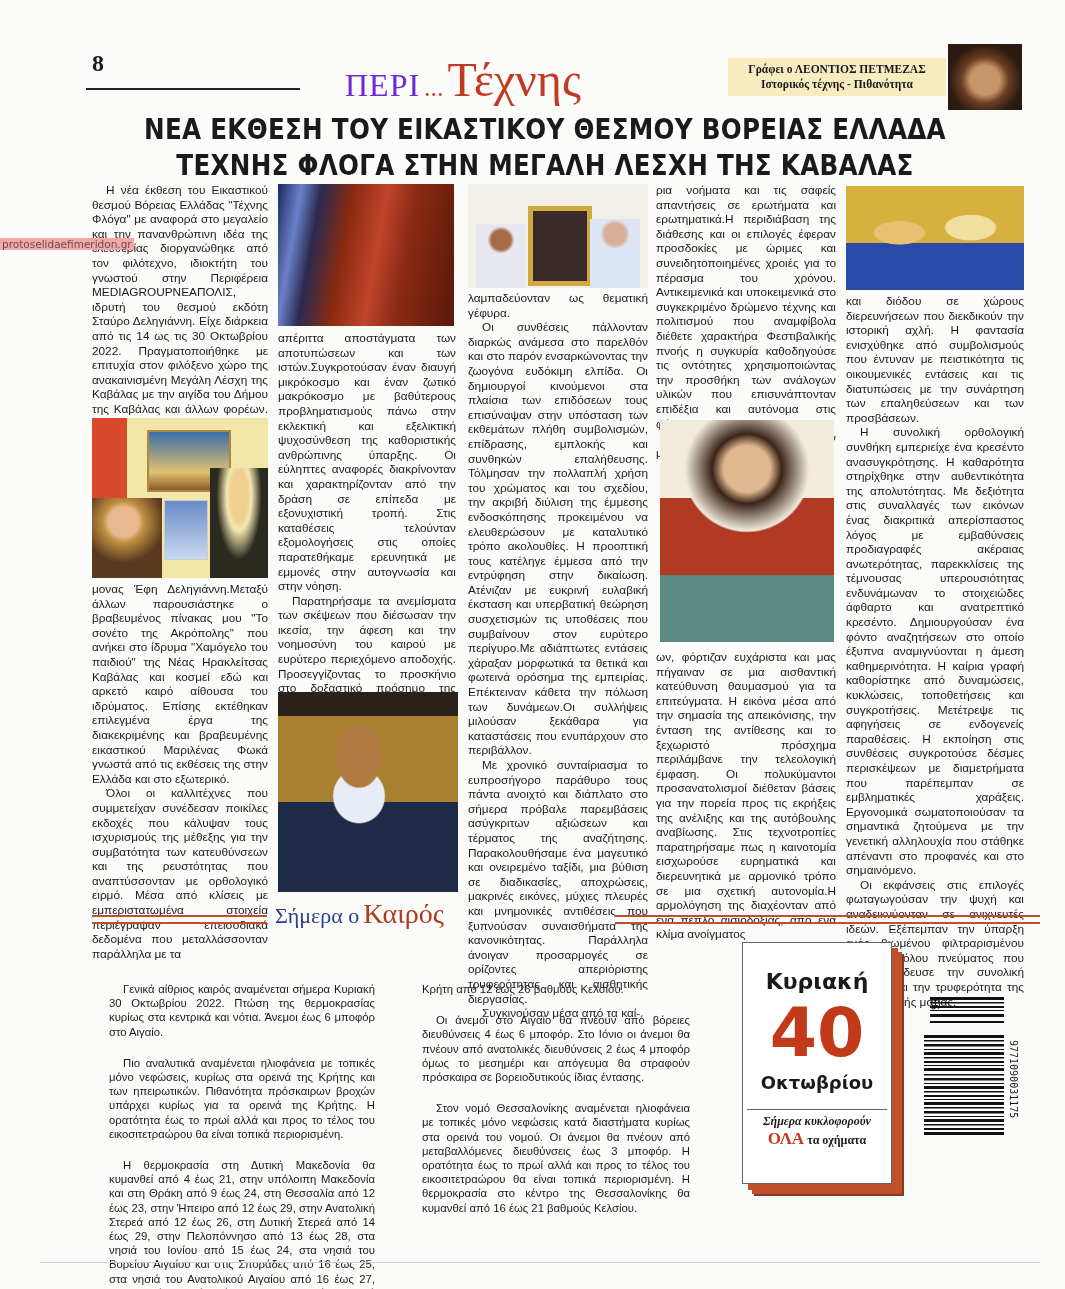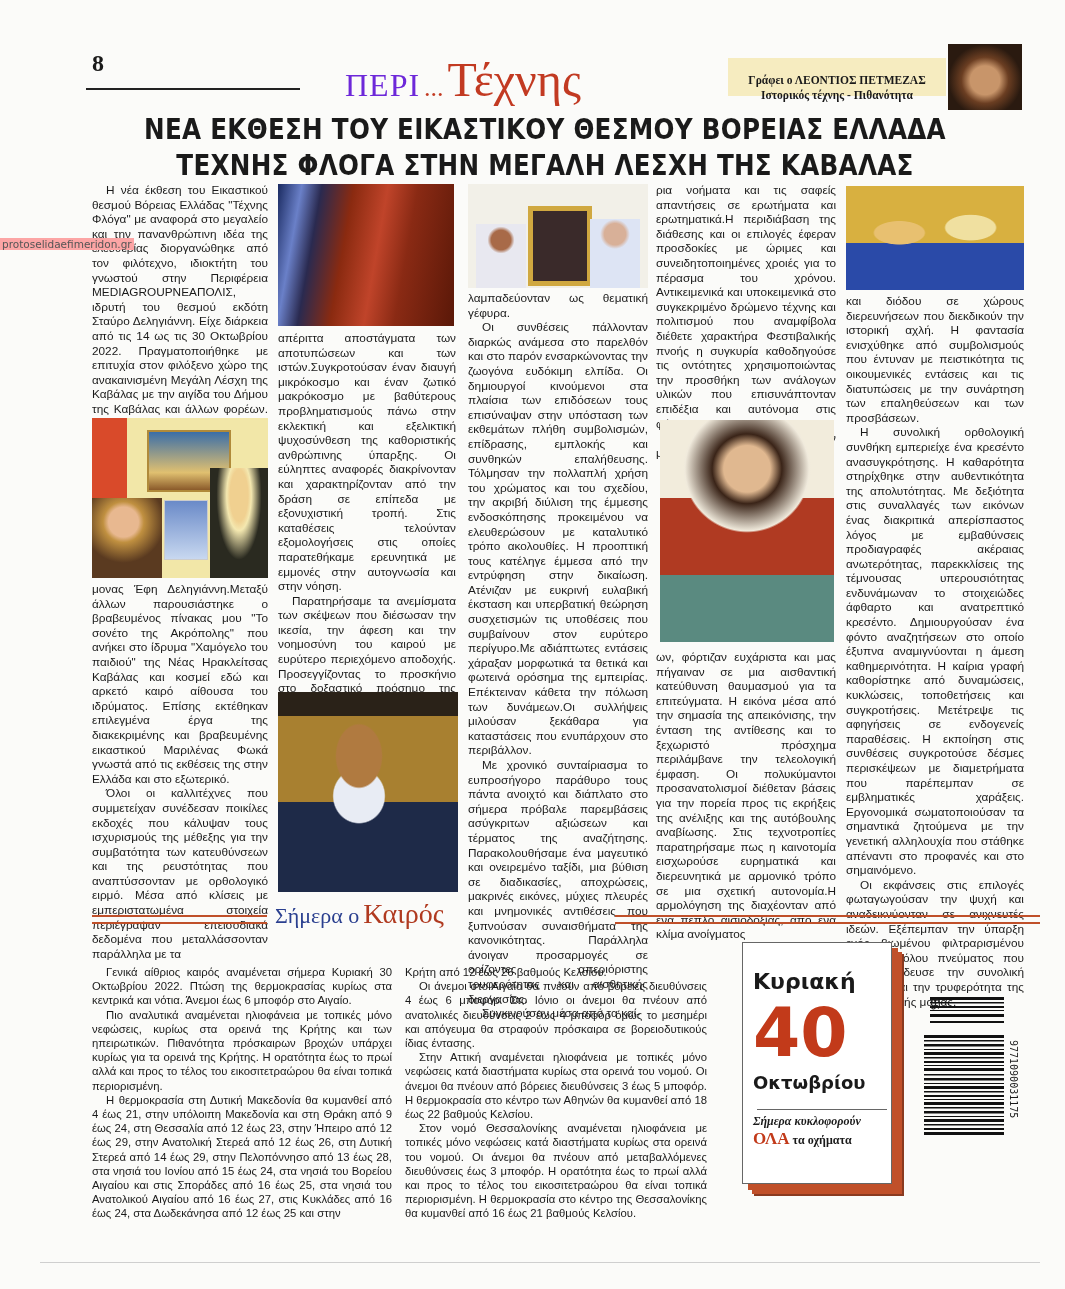--- a/index.html
+++ b/index.html
@@ -4,21 +4,21 @@
 <style>
   html,body{margin:0;padding:0;}
   body{width:1065px;height:1289px;background:#fbfbf9;position:relative;overflow:hidden;font-family:"Liberation Sans",sans-serif;color:#1a1a1a;}
   .abs{position:absolute;}
   .pagenum{left:92px;top:50px;font-family:"Liberation Serif",serif;font-weight:bold;font-size:24px;}
   .pagerule{left:86px;top:88px;width:214px;height:2px;background:#222;}
   .section-title{left:345px;top:52px;font-family:"Liberation Serif",serif;white-space:nowrap;}
   .section-title .peri{color:#6d28d9;font-size:32px;letter-spacing:1px;}
   .section-title .dots{color:#c23a22;font-size:26px;}
   .section-title .techn{color:#c23a22;font-size:48px;}
-  .author-box{left:728px;top:58px;width:218px;height:38px;background:#f6ecc0;font-family:"Liberation Serif",serif;font-weight:bold;font-size:11.5px;text-align:center;line-height:15px;padding-top:15px;box-sizing:border-box;}
+  .author-box{left:728px;top:58px;width:218px;height:38px;background:#f6ecc0;font-family:"Liberation Serif",serif;font-weight:bold;font-size:11.5px;text-align:center;line-height:15px;padding-top:4px;box-sizing:border-box;}
   .author-photo{left:948px;top:44px;width:74px;height:66px;background:radial-gradient(ellipse at 50% 55%,#c8956a 0 28%,#6b3e22 45%,#2a1a10 70%),#3a2414;}
   .headline{left:40px;top:112px;width:1010px;text-align:center;font-family:"DejaVu Sans",sans-serif;font-weight:bold;font-size:28px;line-height:36px;letter-spacing:0.3px;transform:scaleX(0.88);transform-origin:center top;}
   .watermark{left:0;top:238px;font-family:"DejaVu Sans",sans-serif;font-weight:normal;font-size:10.5px;color:#555;background:#fca5a5;padding:0 2px;}
   .col{font-size:11.8px;line-height:14.6px;text-align:justify;hyphens:none;}
   .col p{margin:0;text-indent:14px;}
   .col p.noind{text-indent:0;}
   .photo{border:0;}
   .p-women1{left:92px;top:418px;width:176px;height:160px;background:linear-gradient(90deg,#d94a2a 0 20%,#f2e7a8 20% 100%);}
   .p-women1 .painting1{position:absolute;left:55px;top:12px;width:80px;height:58px;background:linear-gradient(180deg,#3a6ea8,#e0c070 70%,#8a5a2a);border:2px solid #b08a3a;}
   .p-women1 .painting2{position:absolute;left:72px;top:82px;width:42px;height:58px;background:linear-gradient(180deg,#6a8ac8,#c8d8f0);border:1px solid #ccc;}
@@ -31,24 +31,24 @@
   .p-frame .m2{position:absolute;left:122px;top:35px;width:50px;height:69px;background:radial-gradient(circle at 50% 22%,#d8b098 0 18%,#dde4f4 25%);}
   .p-saint{left:660px;top:420px;width:174px;height:222px;background:radial-gradient(circle at 50% 22%,#e0b890 0 12%,#3a2418 18%,#f0eadc 32%,transparent 33%),linear-gradient(180deg,#f2ecdc 0 35%,#b03a22 35% 70%,#5a8a80 70%);}
   .p-elder{left:278px;top:692px;width:180px;height:200px;background:radial-gradient(ellipse at 45% 32%,#b07a40 0 16%,transparent 17%),radial-gradient(ellipse at 45% 52%,#e8ecf4 0 18%,transparent 19%),linear-gradient(180deg,#2a2218 0 12%,#a88030 12% 55%,#1e2a48 55%);}
   .p-women2{left:846px;top:186px;width:178px;height:104px;background:radial-gradient(ellipse at 30% 45%,#e8c070 0 14%,transparent 15%),radial-gradient(ellipse at 70% 40%,#f0e0a0 0 14%,transparent 15%),linear-gradient(180deg,#d8b040 0 55%,#2a4aa8 55%);}
   .weather-rule-l{left:92px;top:915px;width:175px;height:5px;border-top:2px solid #c0502a;border-bottom:2px solid #c0502a;}
   .weather-rule-r{left:615px;top:915px;width:425px;height:5px;border-top:2px solid #c0502a;border-bottom:2px solid #c0502a;}
   .weather-title{left:275px;top:898px;font-family:"Liberation Serif",serif;white-space:nowrap;}
   .weather-title .s{color:#2a3f8f;font-size:22px;}
   .weather-title .k{color:#b03a20;font-size:28px;}
   .wcol{font-size:11.3px;line-height:14.2px;text-align:justify;}
-  .wcol p{margin:0;text-indent:14px;}
+  .wcol p{margin:17px;text-indent:14px;}
   .wcol p.noind{text-indent:0;}
   .datebox-stack{left:748px;top:948px;width:150px;height:242px;background:#c0502a;box-shadow:4px 4px 0 #c0502a,6px 6px 0 #8a3a20;}
-  .datebox{left:742px;top:942px;width:150px;height:242px;background:#fff;border:1px solid #666;box-sizing:border-box;text-align:left;padding-left:10px;}
+  .datebox{left:742px;top:942px;width:150px;height:242px;background:#fff;border:1px solid #666;box-sizing:border-box;text-align:center;}
   .datebox .day{font-size:22px;font-weight:bold;margin-top:26px;font-family:"DejaVu Sans",sans-serif;}
   .datebox .num{font-size:68px;font-weight:bold;color:#c23a1a;line-height:78px;font-family:"DejaVu Sans",sans-serif;}
   .datebox .month{font-size:18px;font-weight:bold;font-family:"DejaVu Sans",sans-serif;margin-top:0px;}
   .datebox .sep{height:1px;background:#666;margin:16px 4px 4px 4px;}
   .datebox .tag1{font-family:"Liberation Serif",serif;font-weight:bold;font-style:italic;font-size:12px;}
   .datebox .tag2{font-family:"Liberation Serif",serif;font-weight:bold;font-size:12px;}
   .datebox .tag2 .ola{color:#c23a1a;font-size:17px;}
   .barcode{left:924px;top:995px;width:80px;height:150px;}
   .barcode-num{left:1008px;top:1040px;font-size:10px;writing-mode:vertical-rl;font-family:"DejaVu Sans Mono",monospace;}
   .barcode-add{left:929px;top:998px;font-size:10px;writing-mode:vertical-rl;font-family:"DejaVu Sans Mono",monospace;}
@@ -134,21 +134,20 @@
 <div class="abs weather-rule-r"></div>
 
 <div class="abs wcol" style="left:92px;top:965px;width:300px;">
   <p>Γενικά αίθριος καιρός αναμένεται σήμερα Κυριακή 30 Οκτωβρίου 2022. Πτώση της θερμοκρασίας κυρίως στα κεντρικά και νότια. Άνεμοι έως 6 μποφόρ στο Αιγαίο.</p>
   <p>Πιο αναλυτικά αναμένεται ηλιοφάνεια με τοπικές μόνο νεφώσεις, κυρίως στα ορεινά της Κρήτης και των ηπειρωτικών. Πιθανότητα πρόσκαιρων βροχών υπάρχει κυρίως για τα ορεινά της Κρήτης. Η ορατότητα έως το πρωί αλλά και προς το τέλος του εικοσιτετραώρου θα είναι τοπικά περιορισμένη.</p>
   <p>Η θερμοκρασία στη Δυτική Μακεδονία θα κυμανθεί από 4 έως 21, στην υπόλοιπη Μακεδονία και στη Θράκη από 9 έως 24, στη Θεσσαλία από 12 έως 23, στην Ήπειρο από 12 έως 29, στην Ανατολική Στερεά από 12 έως 26, στη Δυτική Στερεά από 14 έως 29, στην Πελοπόννησο από 13 έως 28, στα νησιά του Ιονίου από 15 έως 24, στα νησιά του Βορείου Αιγαίου και στις Σποράδες από 16 έως 25, στα νησιά του Ανατολικού Αιγαίου από 16 έως 27, στις Κυκλάδες από 16 έως 24, στα Δωδεκάνησα από 12 έως 25 και στην</p>
 </div>
 <div class="abs wcol" style="left:405px;top:965px;width:302px;">
   <p class="noind">Κρήτη από 12 έως 26 βαθμούς Κελσίου.</p>
   <p>Οι άνεμοι στο Αιγαίο θα πνέουν από βόρειες διευθύνσεις 4 έως 6 μποφόρ. Στο Ιόνιο οι άνεμοι θα πνέουν από ανατολικές διευθύνσεις 2 έως 4 μποφόρ όμως το μεσημέρι και απόγευμα θα στραφούν πρόσκαιρα σε βορειοδυτικούς ίδιας έντασης.</p>
-  <p>Στην Αττική αναμένεται ηλιοφάνεια με τοπικές μόνο νεφώσεις κατά διαστήματα κυρίως στα ορεινά του νομού. Οι άνεμοι θα πνέουν από βόρειες διευθύνσεις 3 έως 5 μποφόρ. Η θερμοκρασία στο κέντρο των Αθηνών θα κυμανθεί από 18 έως 22 βαθμούς Κελσίου.</p>
   <p>Στον νομό Θεσσαλονίκης αναμένεται ηλιοφάνεια με τοπικές μόνο νεφώσεις κατά διαστήματα κυρίως στα ορεινά του νομού. Οι άνεμοι θα πνέουν από μεταβαλλόμενες διευθύνσεις έως 3 μποφόρ. Η ορατότητα έως το πρωί αλλά και προς το τέλος του εικοσιτετραώρου θα είναι τοπικά περιορισμένη. Η θερμοκρασία στο κέντρο της Θεσσαλονίκης θα κυμανθεί από 16 έως 21 βαθμούς Κελσίου.</p>
 </div>
 
 <div class="abs datebox-stack"></div>
 <div class="abs datebox">
   <div class="day">Κυριακή</div>
   <div class="num">40</div>
   <div class="month">Οκτωβρίου</div>
   <div class="sep"></div>
   <div class="tag1">Σήμερα κυκλοφορούν</div>

